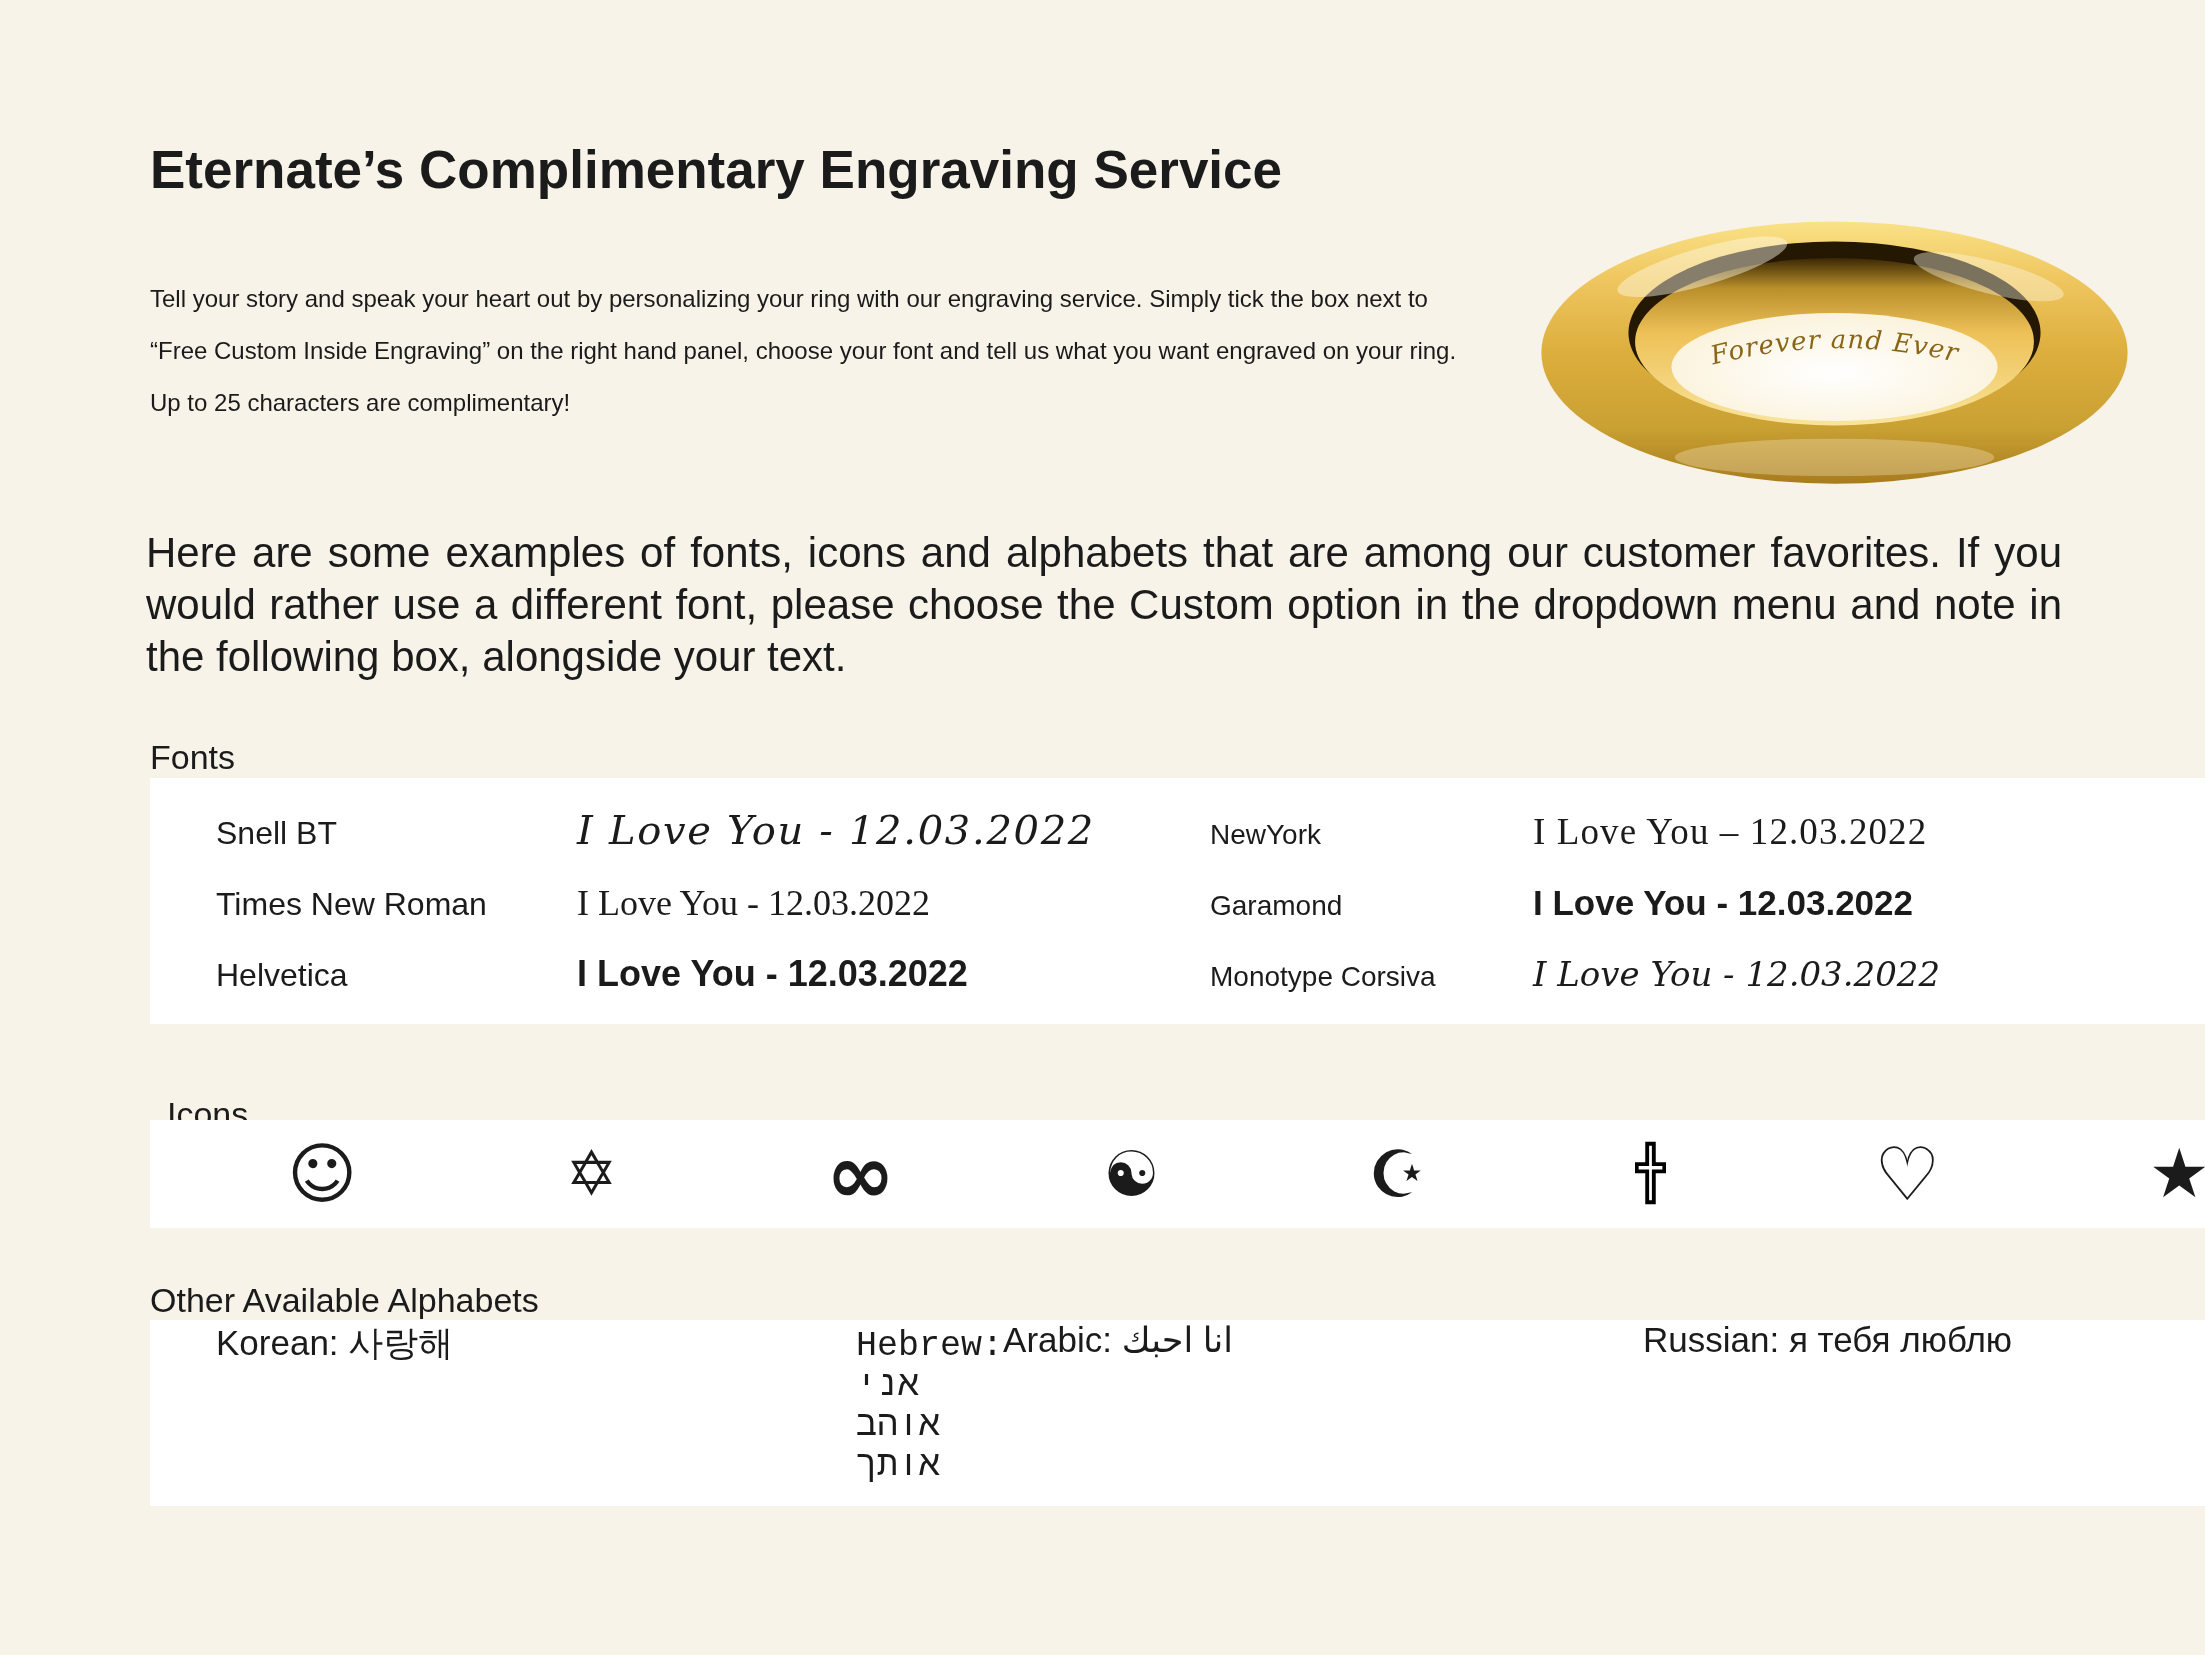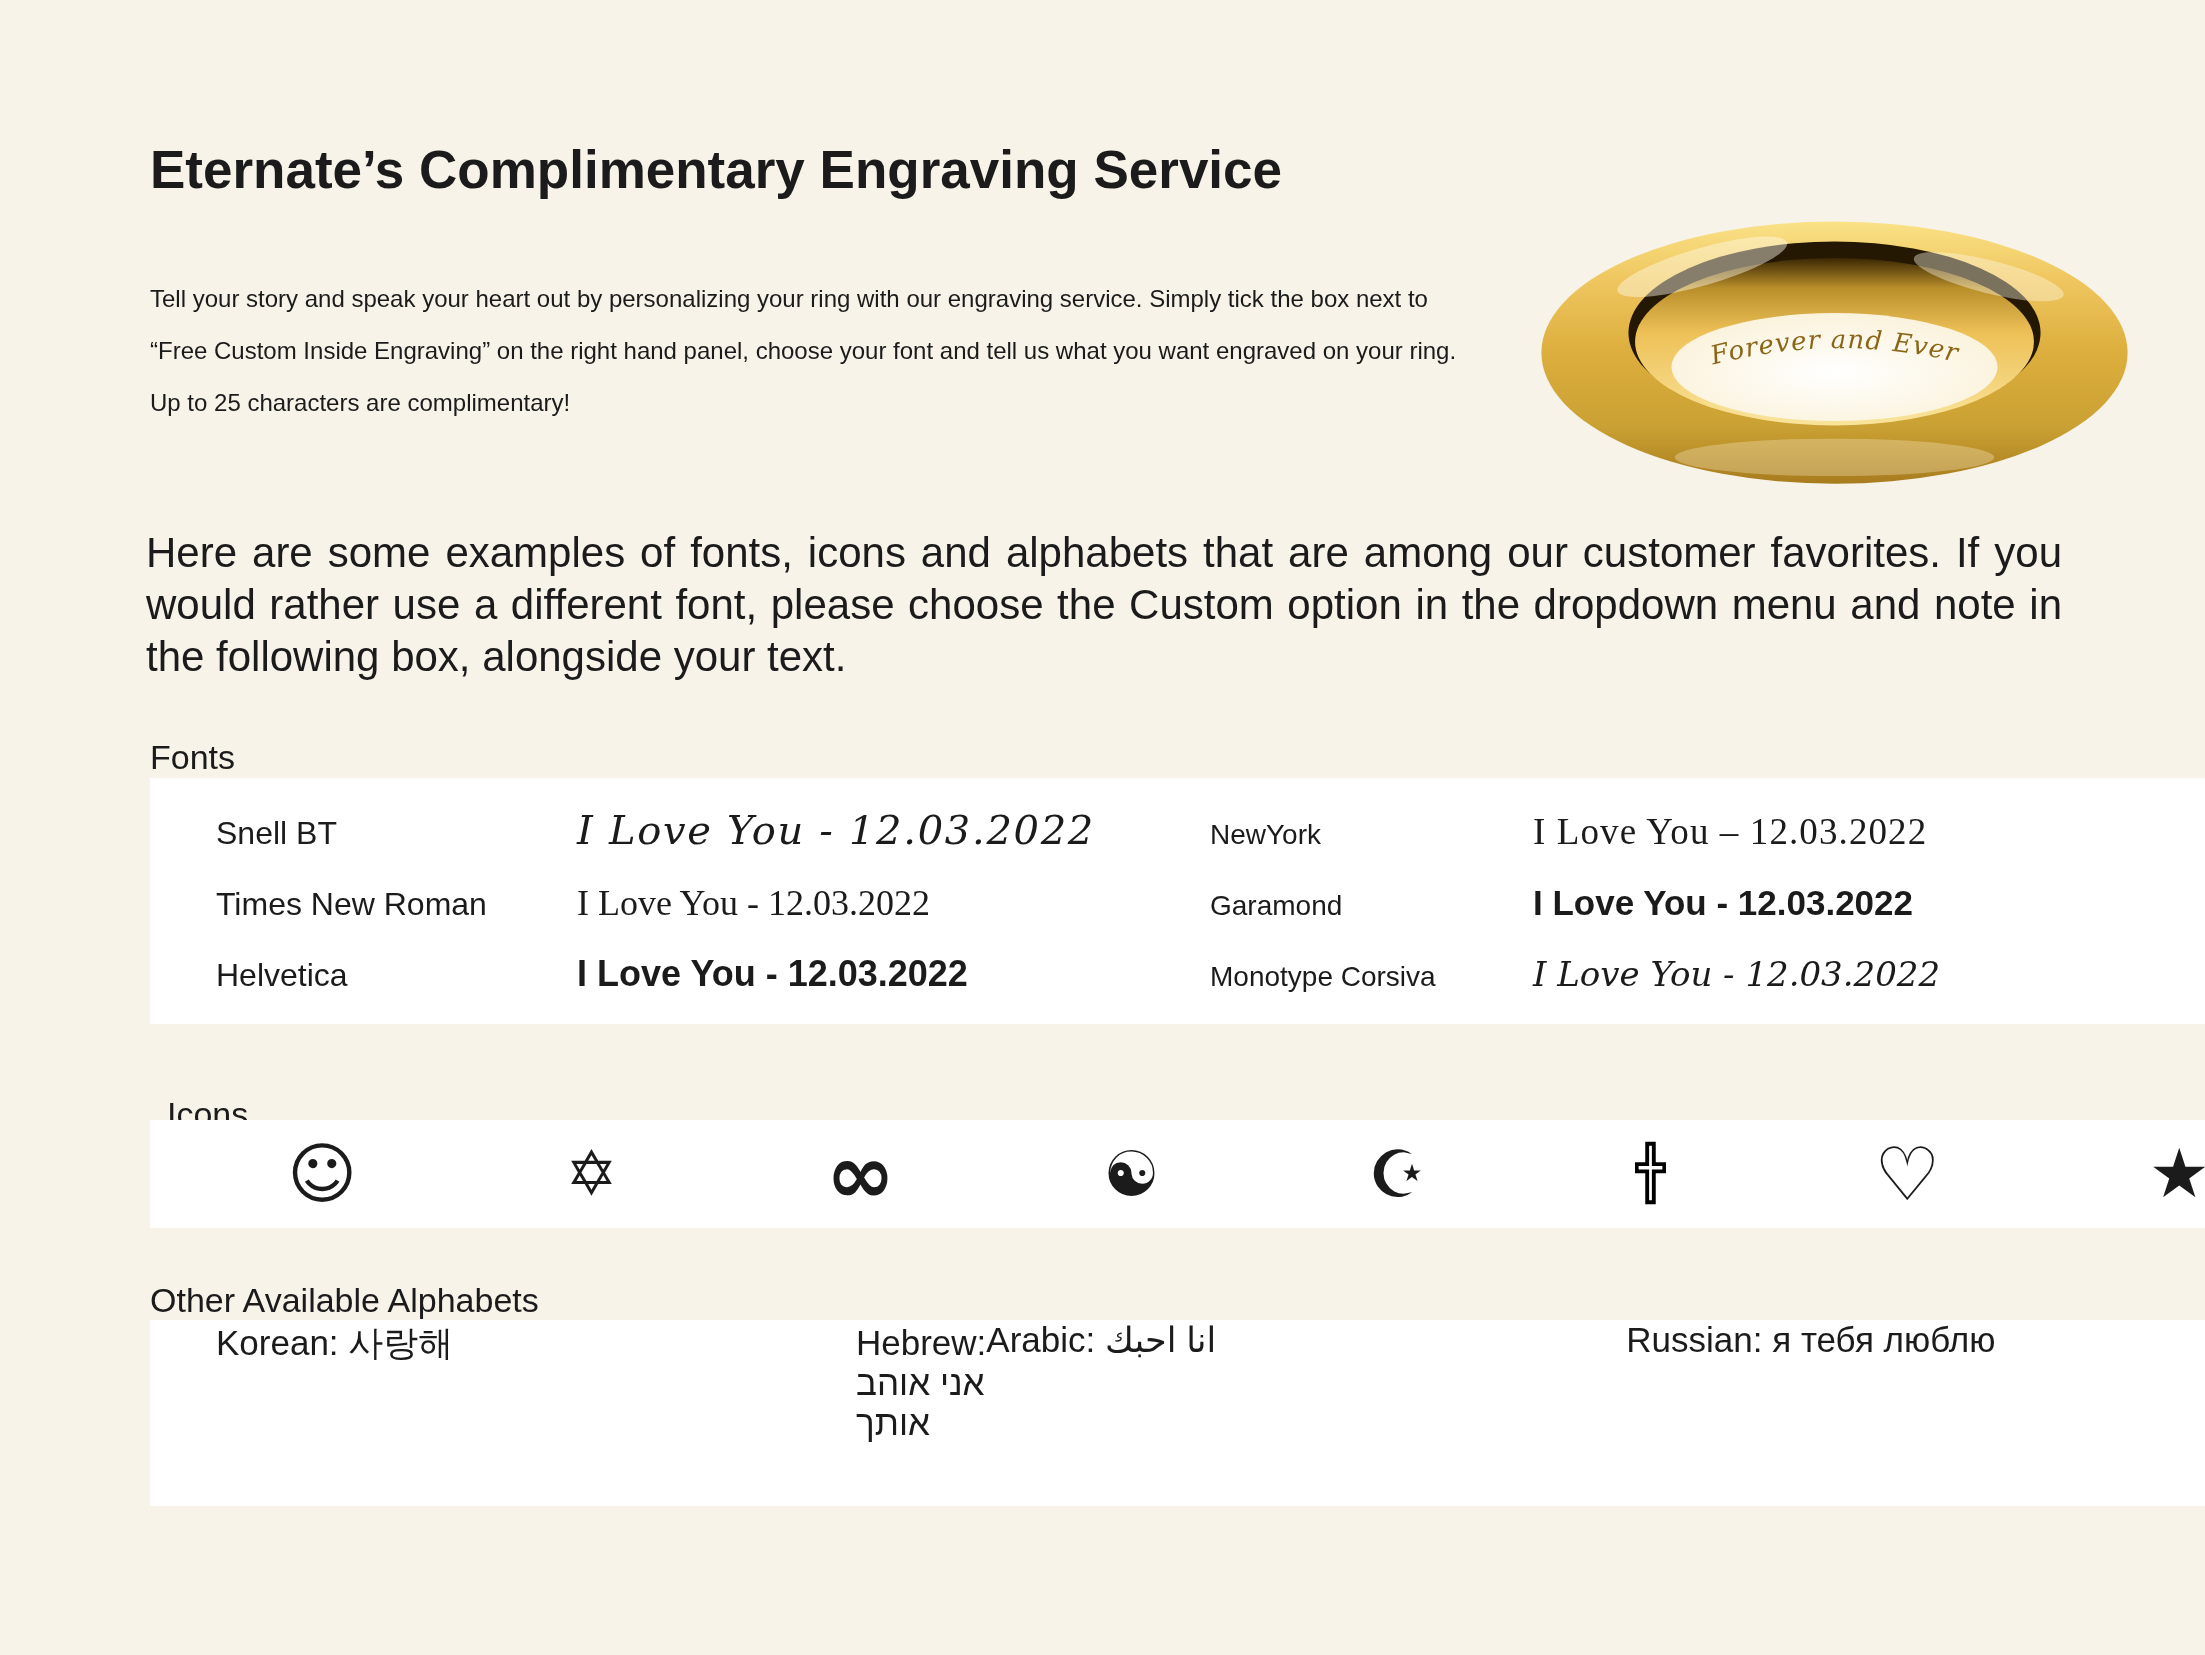--- a/index.html
+++ b/index.html
@@ -64,21 +64,21 @@
   .i-yin{font-size:63px;}
   .i-cres{font-size:65px;}
   .i-heart{font-size:74px;}
   .i-star{font-size:68px;}
 
   
   .alpha-grid{display:flex;flex-direction:row;justify-content:space-evenly;height:100%;padding-left:66px;box-sizing:border-box;font-size:35px;}
   .arow{display:flex;align-items:baseline;}
   .acell1{width:640px;}
   .acell2{width:658px;}
-  .acell3{flex:1;}
+  .acell3{flex:1;font-family:Liberation Mono, monospace;}
   .tofu{
     display:inline-block;width:24px;height:36px;border:2.2px solid #111;
     margin:0 4.4px;vertical-align:-4.4px;
     background:
       linear-gradient(to top right,transparent calc(50% - 1.1px),#111 50%,transparent calc(50% + 1.1px)),
       linear-gradient(to bottom right,transparent calc(50% - 1.1px),#111 50%,transparent calc(50% + 1.1px));
   }
 </style>
 </head>
 <body>

